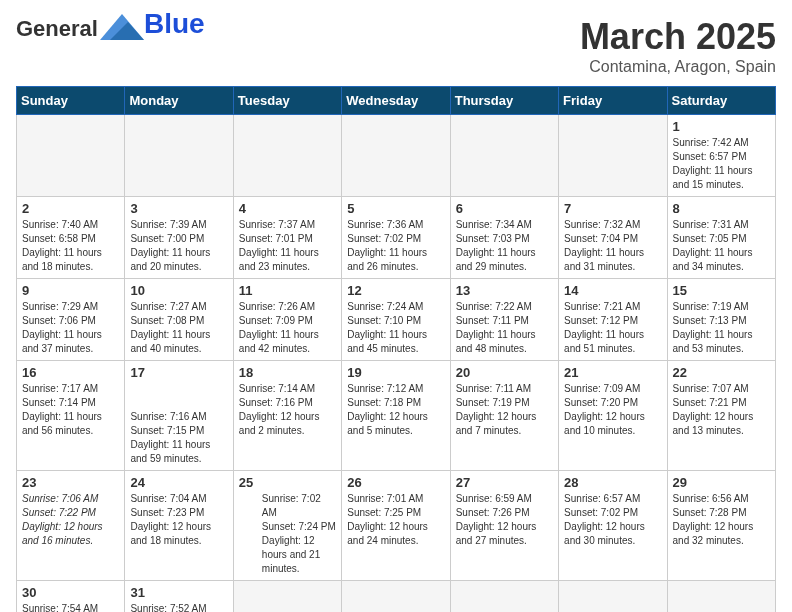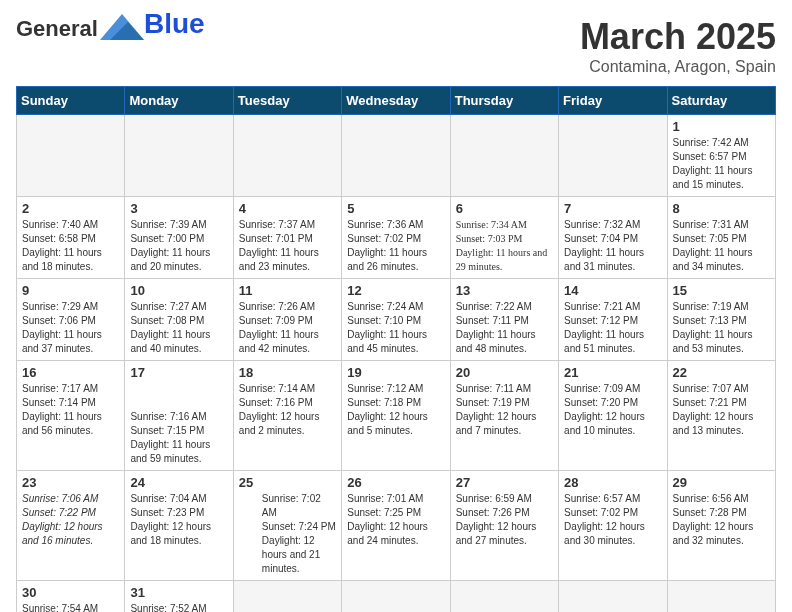--- a/index.html
+++ b/index.html
@@ -146,21 +146,21 @@
 Daylight: 11 hours and 23 minutes.</div>
         </td>
         <td>
           <span class="day-number">5</span>
           <div class="day-info" style="white-space: pre-line;">Sunrise: 7:36 AM
 Sunset: 7:02 PM
 Daylight: 11 hours and 26 minutes.</div>
         </td>
         <td>
           <span class="day-number">6</span>
-          <div class="day-info" style="white-space: pre-line; font-family: Liberation Serif, serif;">Sunrise: 7:34 AM
+          <div class="day-info" style="white-space: pre-line;">Sunrise: 7:34 AM
 Sunset: 7:03 PM
 Daylight: 11 hours and 29 minutes.</div>
         </td>
         <td>
           <span class="day-number">7</span>
           <div class="day-info" style="white-space: pre-line;">Sunrise: 7:32 AM
 Sunset: 7:04 PM
 Daylight: 11 hours and 31 minutes.</div>
         </td>
         <td>

